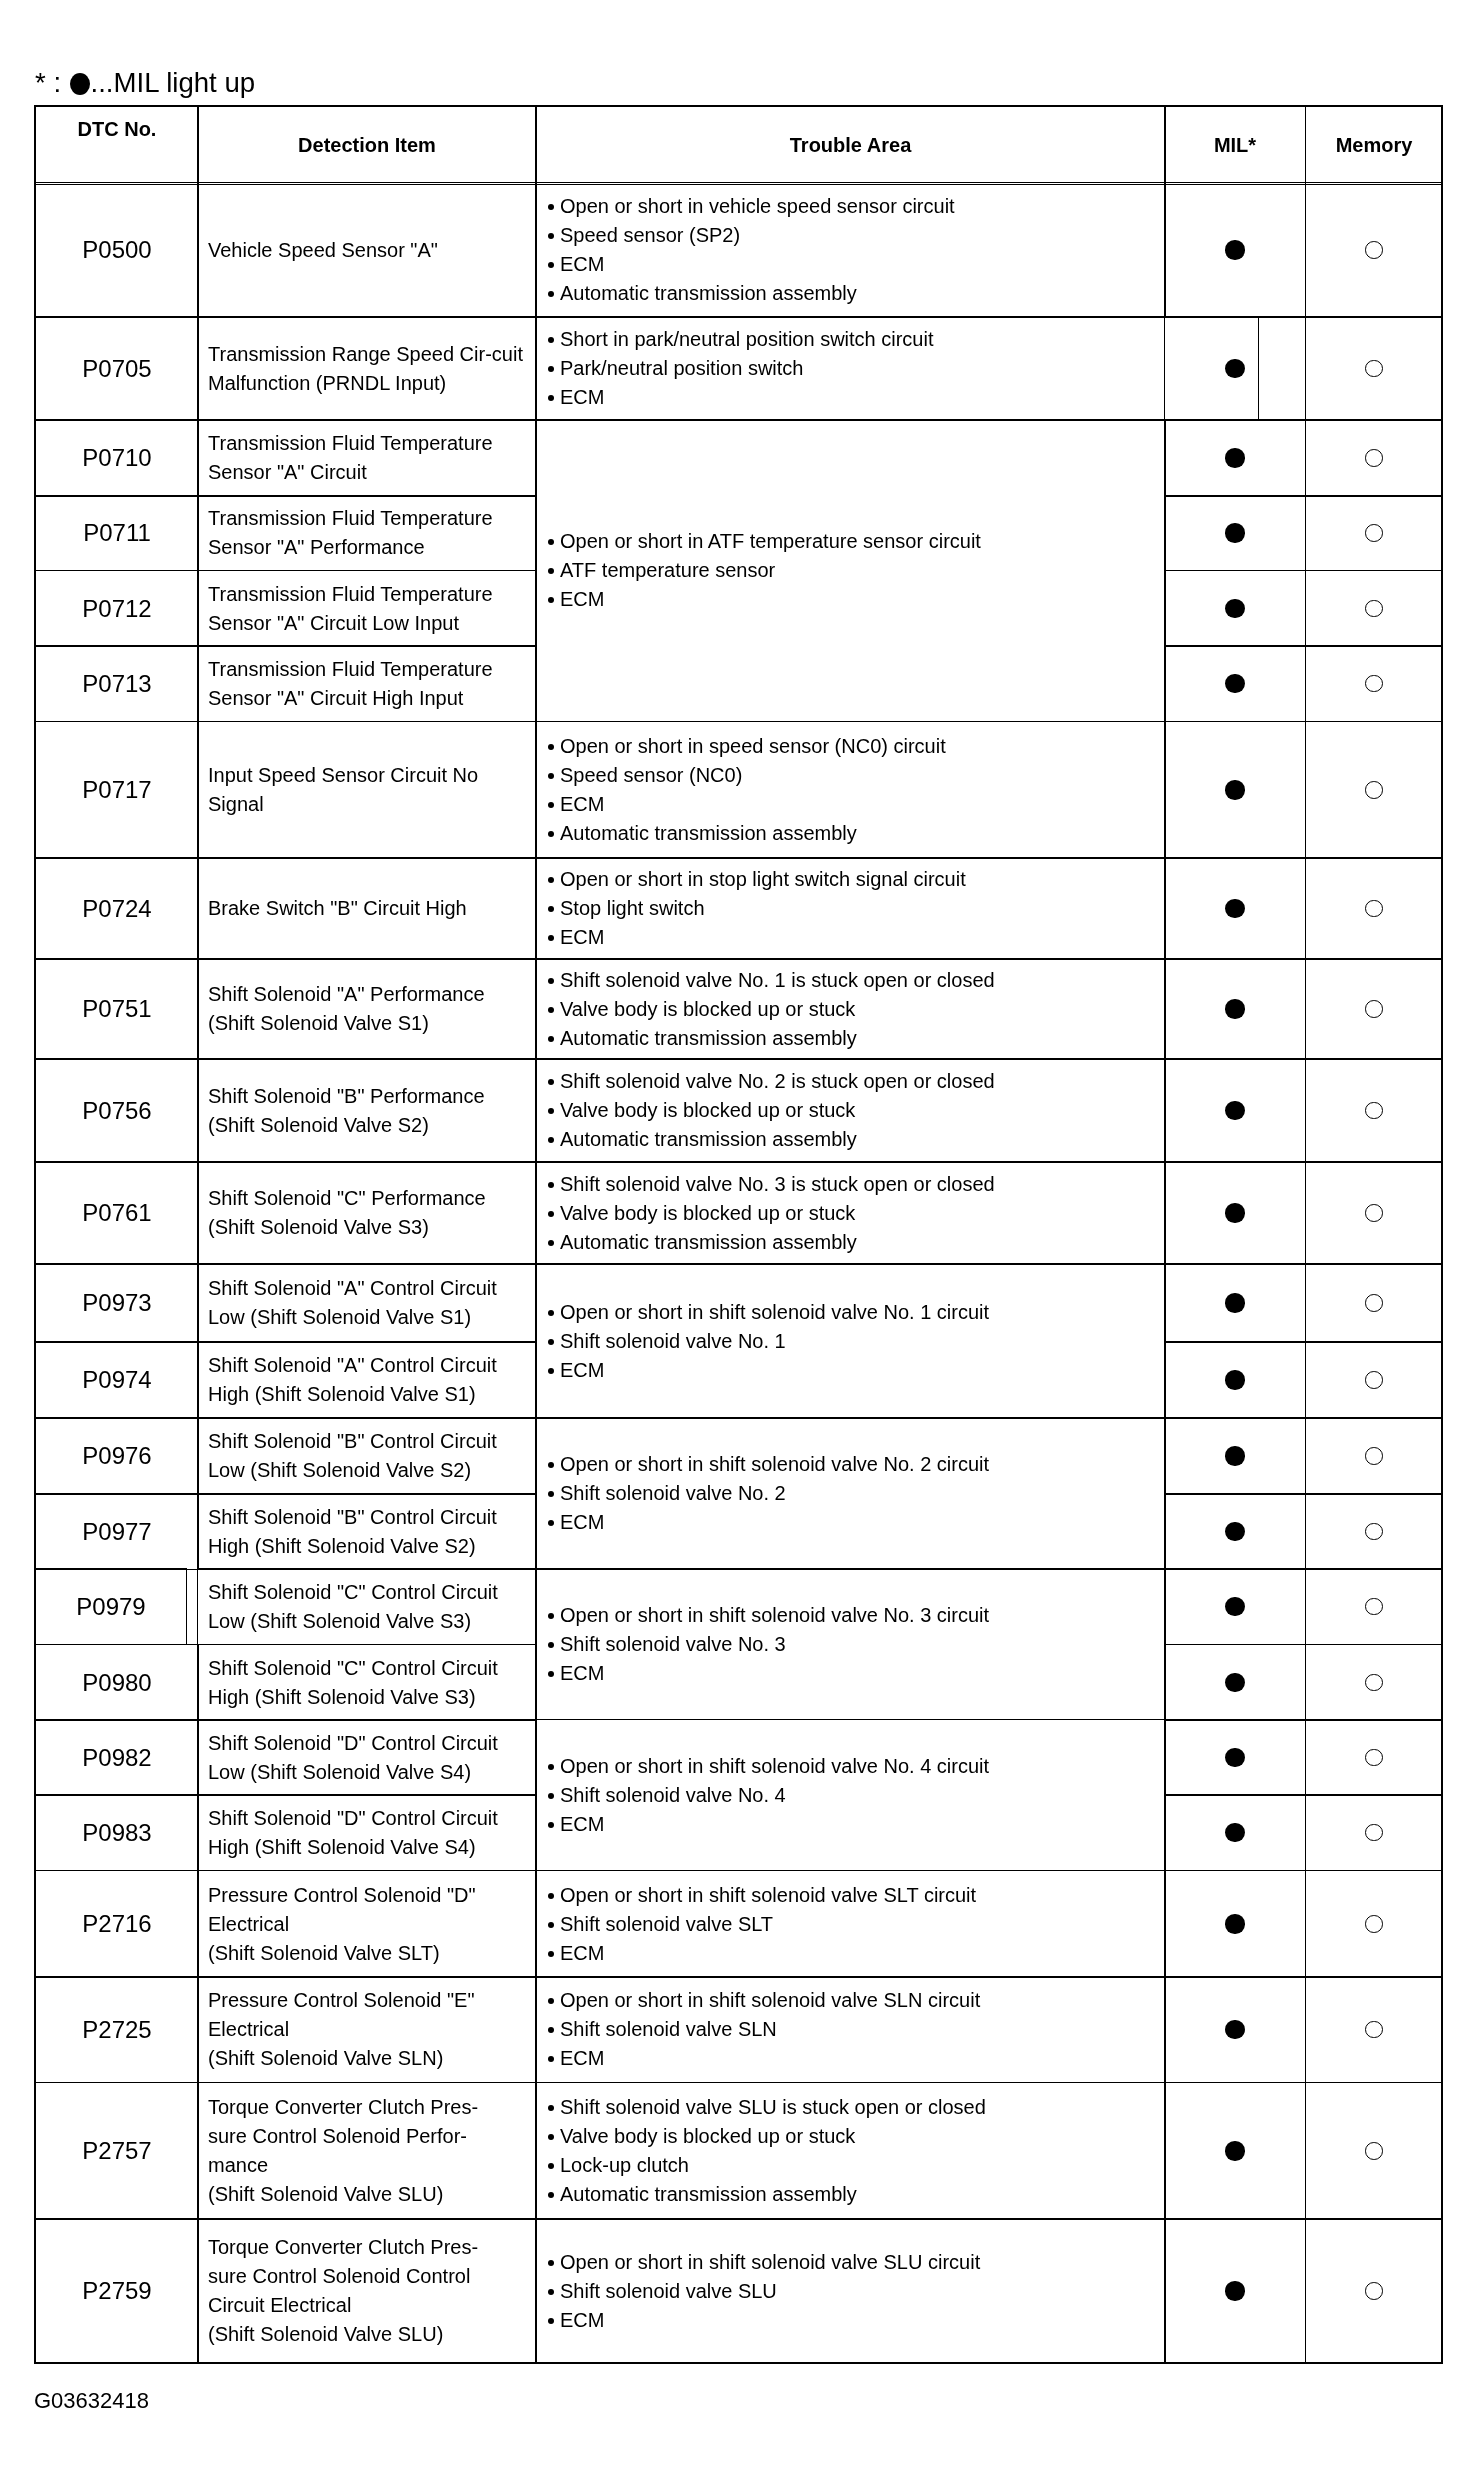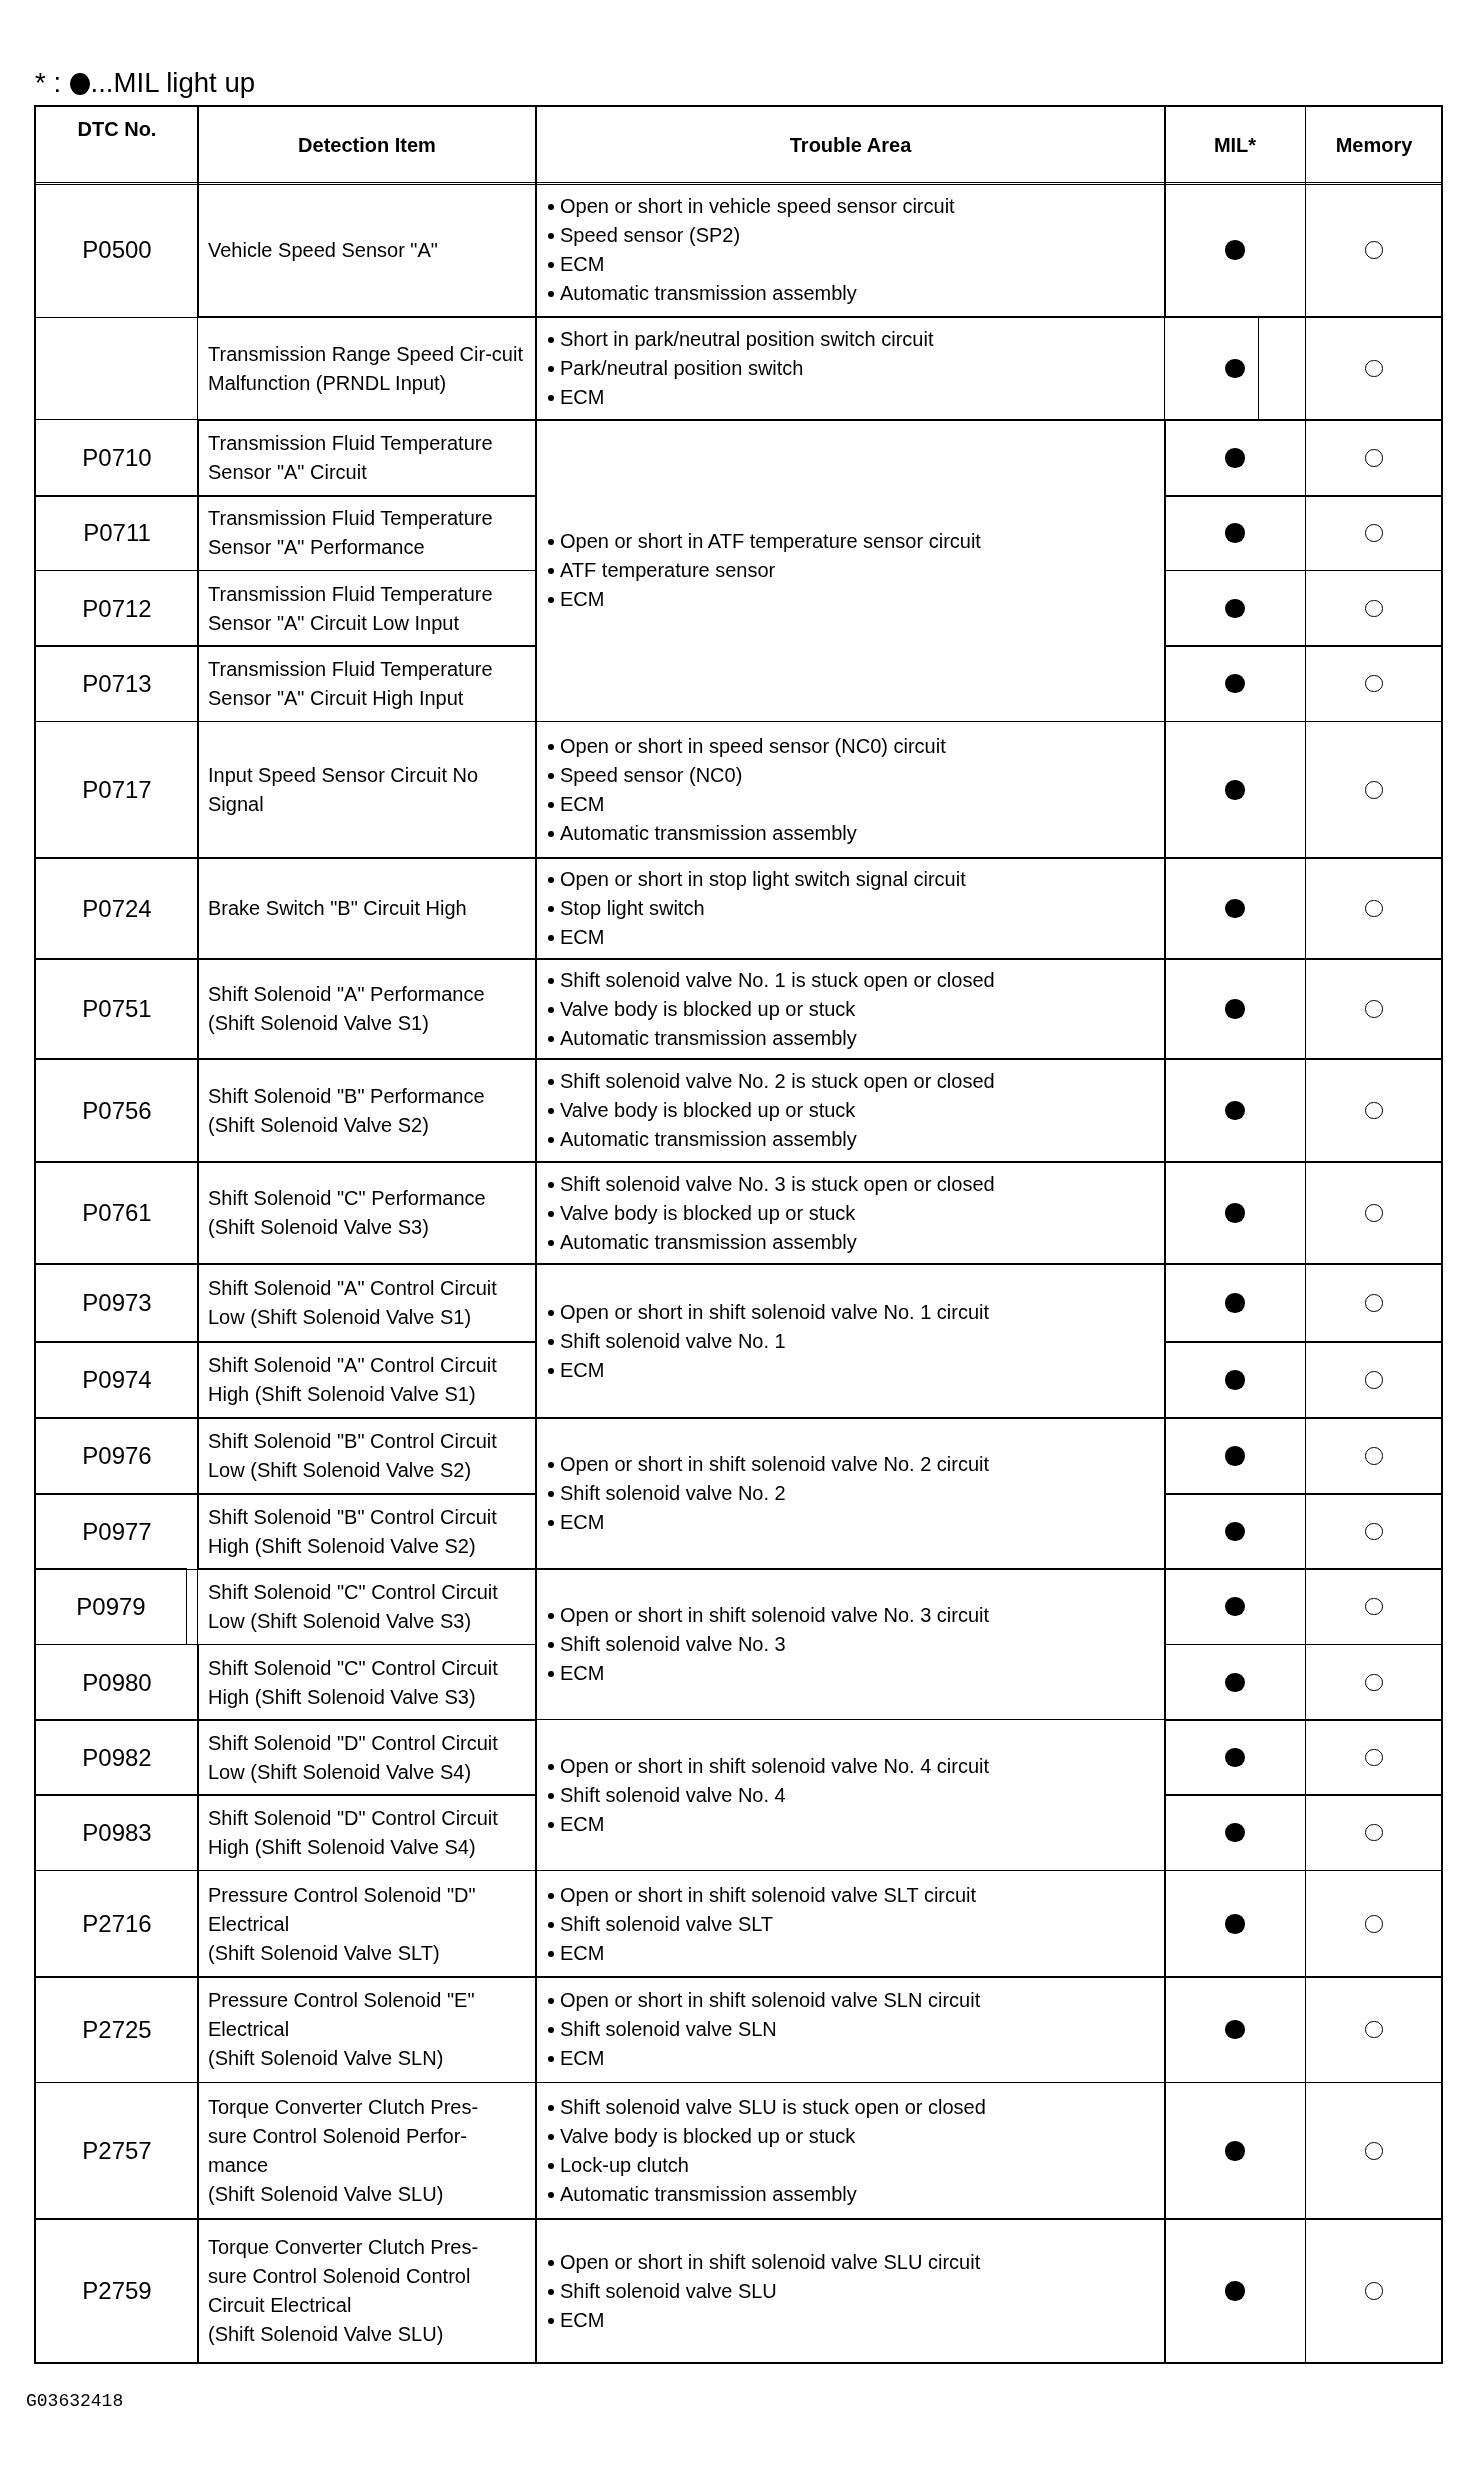--- a/index.html
+++ b/index.html
@@ -13,21 +13,21 @@
   .hdr.top { align-items: flex-start; padding-top: 11px; }
   .dtc { justify-content: center; font-size: 24px; }
   .det { padding-left: 10px; padding-right: 3.7px; font-size: 20px; line-height: 29px; }
   .trb { padding-left: 11px; font-size: 20px; line-height: 29px; }
   .trb ul { list-style: none; margin: 0; padding: 0; }
   .trb li { position: relative; padding-left: 13px; white-space: nowrap; }
   .trb li::before { content: ""; position: absolute; left: 0.9px; top: 12px; width: 6.4px; height: 6.4px; border-radius: 50%; background: #000; }
   .sym { justify-content: center; }
   .filled { width: 19.3px; height: 19.3px; border-radius: 50%; background: #000; }
   .open { width: 15.6px; height: 15.6px; border-radius: 50%; border: 1.8px solid #000; }
-  .footer { position: absolute; left: 26px; top: 2388px; font-size: 18px; line-height: 26px; font-family: Liberation Mono, monospace; }
+  .footer { position: absolute; left: 34px; top: 2388px; font-size: 22px; line-height: 26px; }
 </style>
 </head>
 <body>
 
 <div class="legend">
   <span>* :</span>
   <span class="dot"></span><span>...MIL light up</span>
 </div>
 
 <div class="table" id="dtc-table">
@@ -41,20 +41,23 @@
     </div>
     <div class="cell det" style="left: 162px; width: 340px; top: 76px; height: 136px;">
       <div>Vehicle Speed Sensor "A"</div>
     </div>
     <div class="cell sym" style="left: 1129px; width: 142px; top: 76px; height: 136px;">
       <span class="filled"></span>
     </div>
     <div class="cell sym" style="left: 1270px; width: 138px; top: 76px; height: 136px;">
       <span class="open"></span>
     </div>
+    <div class="cell dtc" style="left: 0px; width: 164px; top: 210px; height: 105px;">
+      <span>P0705</span>
+    </div>
     <div class="cell det" style="left: 162px; width: 340px; top: 210px; height: 105px;">
       <div>Transmission Range Speed Cir-cuit Malfunction (PRNDL Input)</div>
     </div>
     <div class="cell sym" style="left: 1129px; width: 142px; top: 210px; height: 105px;">
       <span class="filled"></span>
     </div>
     <div class="cell sym" style="left: 1270px; width: 138px; top: 210px; height: 105px;">
       <span class="open"></span>
     </div>
     <div class="cell dtc" style="left: 0px; width: 164px; top: 313px; height: 78px;">

